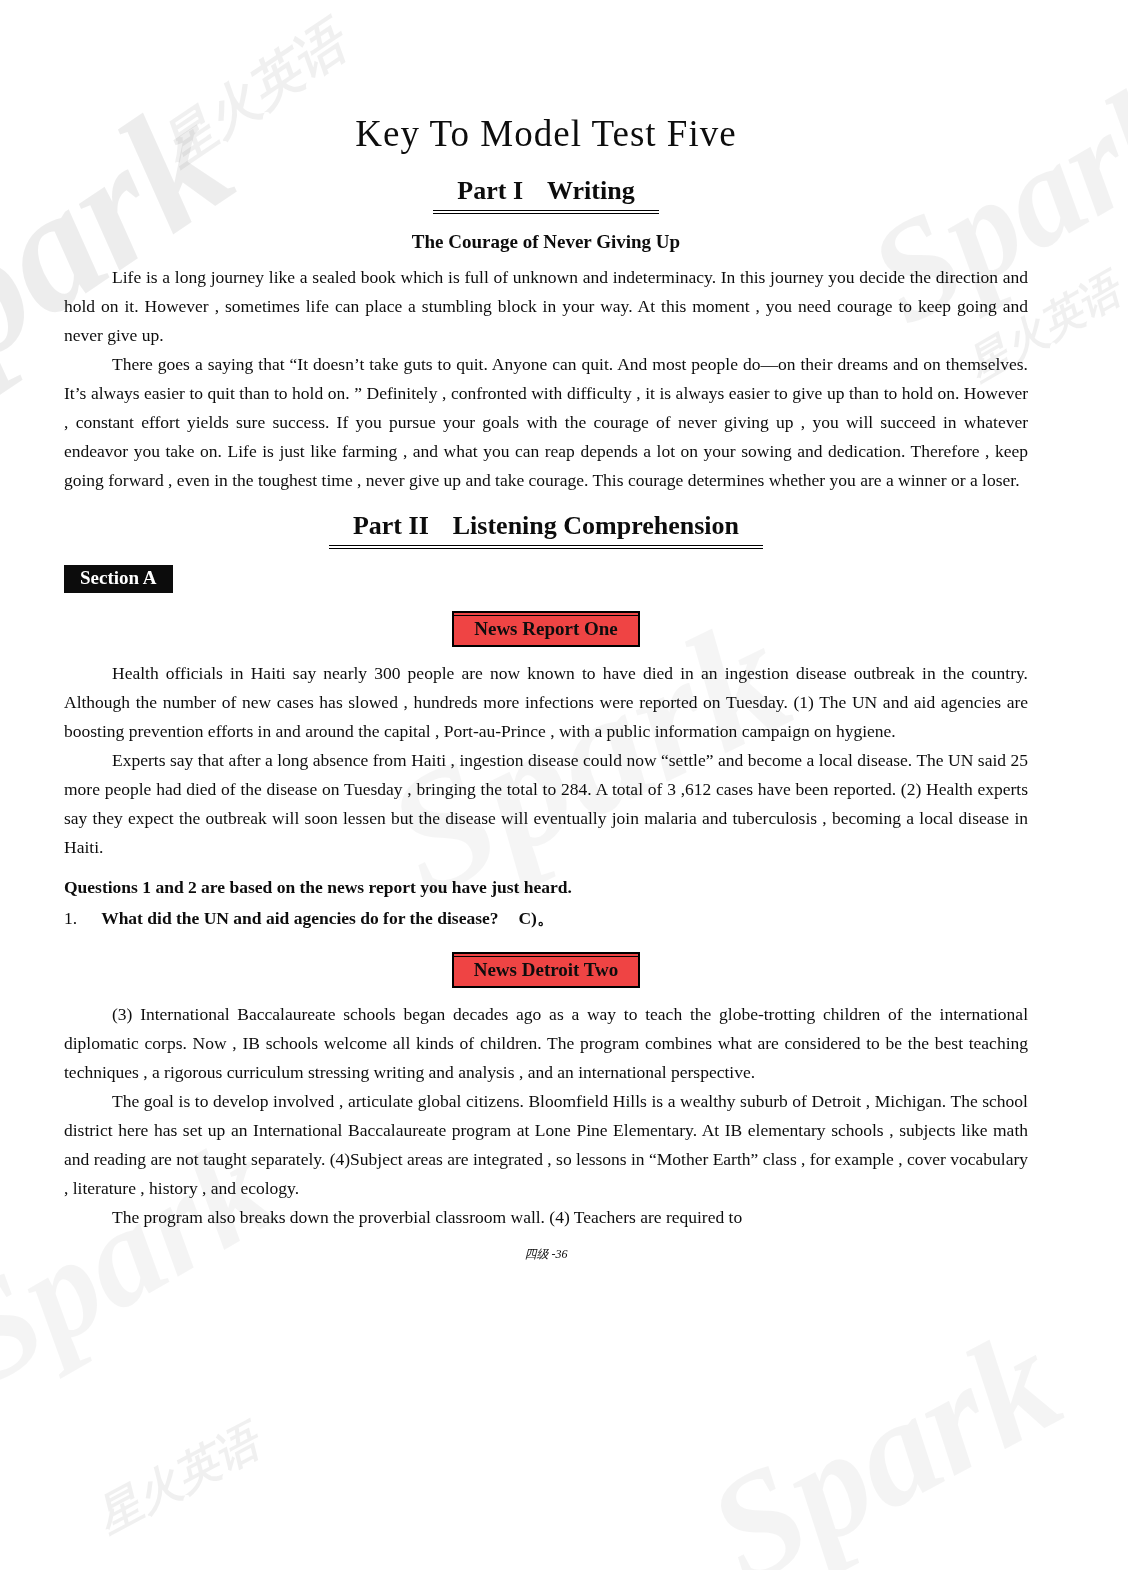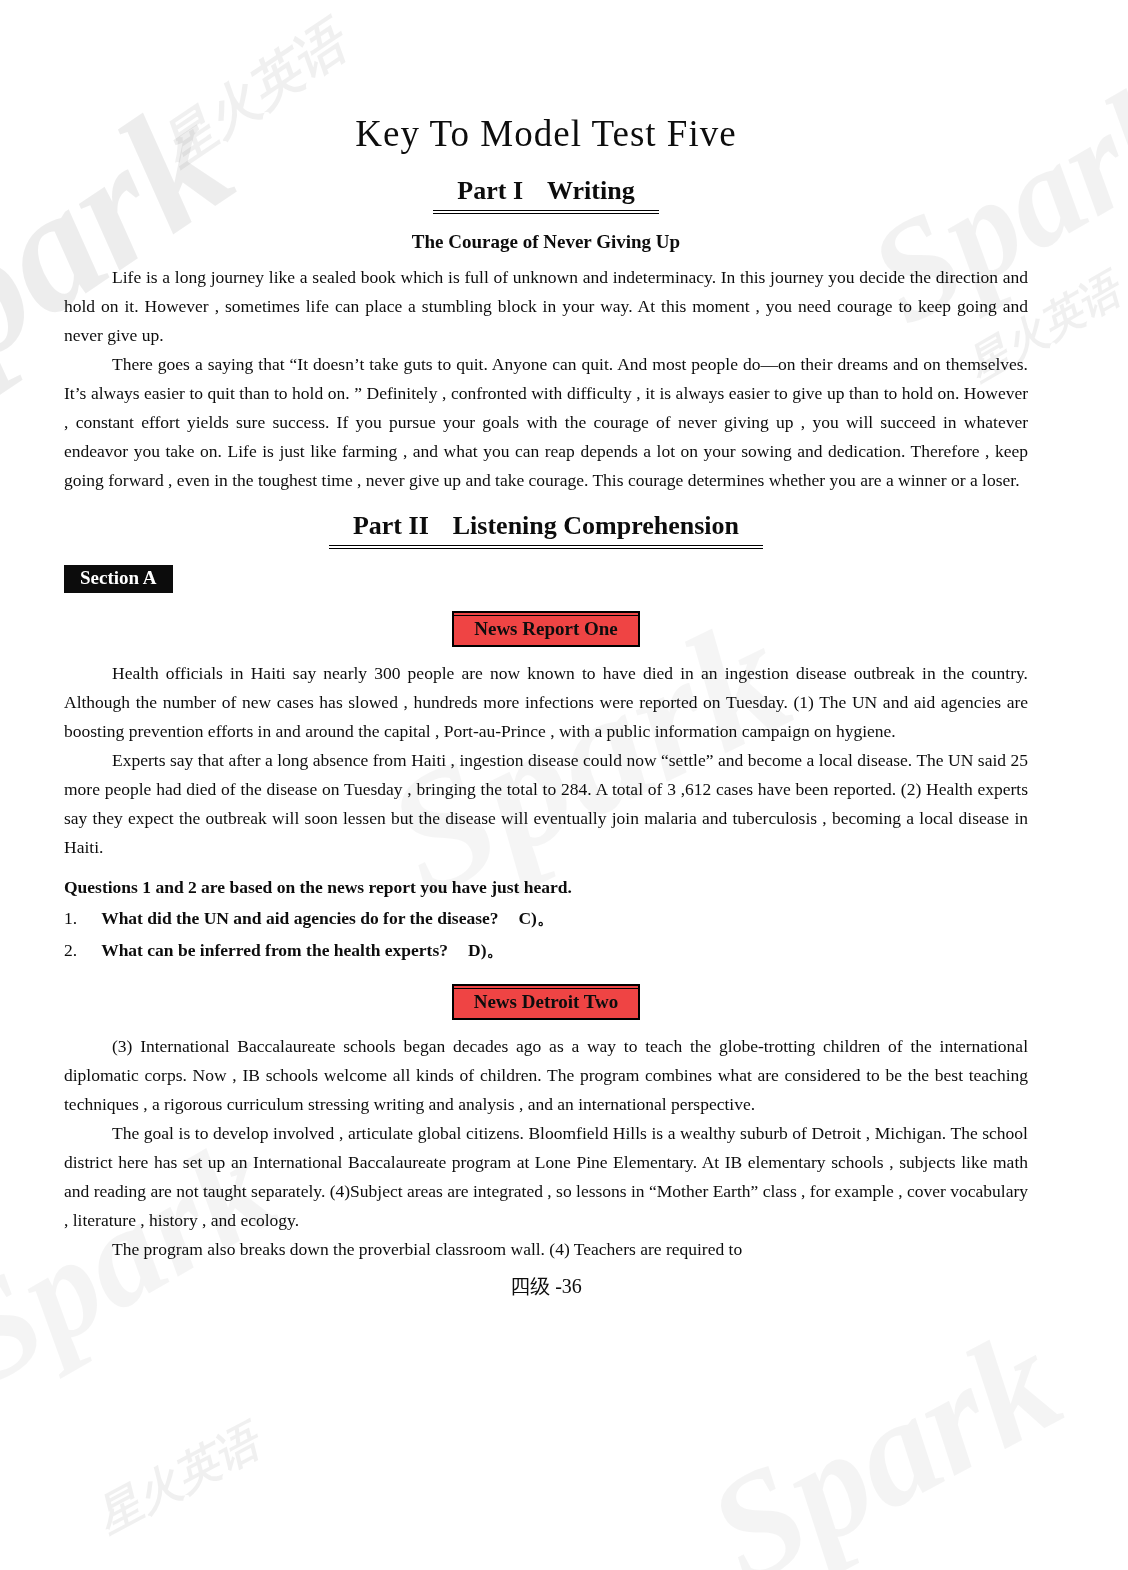--- a/index.html
+++ b/index.html
@@ -100,23 +100,24 @@
     line-height:30px; margin-top:10px;
   }
   .q-item { font-size:17.5px; line-height:32px; }
   .q-num  { font-weight:normal; }
   .q-text { font-weight:bold; margin-left:24px; }
   .q-ans  { font-weight:bold; margin-left:20px; }
 
   
   .footer {
     text-align:center;
-    font-size:20px;
+    font-size:12px;
     margin-top:10px;
     line-height:24px;
+    font-style:italic;
   }
 </style>
 </head>
 <body>
 
 <div class="page">
 
   <span class="wm wm-1">Spark</span>
   <span class="wm wm-2">星火英语</span>
   <span class="wm wm-3">Spark</span>
@@ -152,21 +153,20 @@
         <span class="report-box-inner">News Report One</span>
       </span>
     </div>
 
     <p class="body-p" style="margin-top:12px;"><span>Health officials in Haiti say nearly 300 people are now known to have died in an ingestion disease outbreak in the country. Although the number of new cases has slowed , hundreds more infections were reported on Tuesday. (1) </span><span class="ul">The UN and aid agencies are boosting prevention efforts in and around the capital , Port-au-Prince , with a public information campaign on hygiene.</span></p>
 
     <p class="body-p tight"><span>Experts say that after a long absence from Haiti , ingestion disease could now “settle” and become a local disease. The UN said 25 more people had died of the disease on Tuesday , bringing the total to 284. A total of 3 ,612 cases have been reported. (2) </span><span class="ul">Health experts say they expect the outbreak will soon lessen but the disease will eventually join malaria and tuberculosis , becoming a local disease in Haiti.</span></p>
 
     <p class="q-intro">Questions 1 and 2 are based on the news report you have just heard.</p>
     <p class="q-item"><span class="q-num">1.</span><span class="q-text">What did the UN and aid agencies do for the disease?</span><span class="q-ans">C)。</span></p>
-    <p class="q-item"><span class="q-num">2.</span><span class="q-text">What can be inferred from the health experts?</span><span class="q-ans">D)。</span></p>
 
     <div class="report-box-row">
       <span class="report-box">
         <span class="report-box-inner">News Detroit Two</span>
       </span>
     </div>
 
     <p class="body-p" style="margin-top:12px;"><span>(3) </span><span class="ul">International Baccalaureate schools began decades ago as a way to teach the globe-trotting children of the international diplomatic corps. Now , IB schools welcome all kinds of children.</span><span> The program combines what are considered to be the best teaching techniques , a rigorous curriculum stressing writing and analysis , and an international perspective.</span></p>
 
     <p class="body-p tight"><span>The goal is to develop involved , articulate global citizens. Bloomfield Hills is a wealthy suburb of Detroit , Michigan. The school district here has set up an International Baccalaureate program at Lone Pine Elementary. At IB elementary schools , subjects like math and reading are not taught separately. (4)</span><span class="ul">Subject areas are integrated</span><span> , so lessons in “Mother Earth” class , for example , cover vocabulary , literature , history , and ecology.</span></p>

